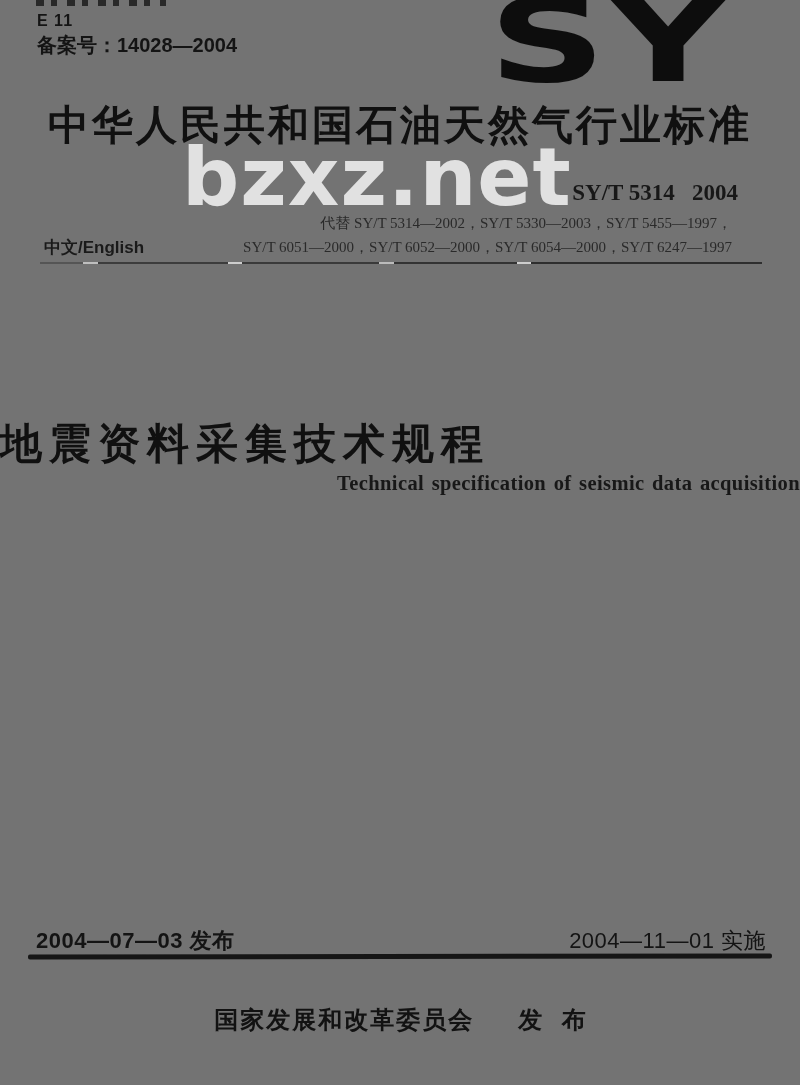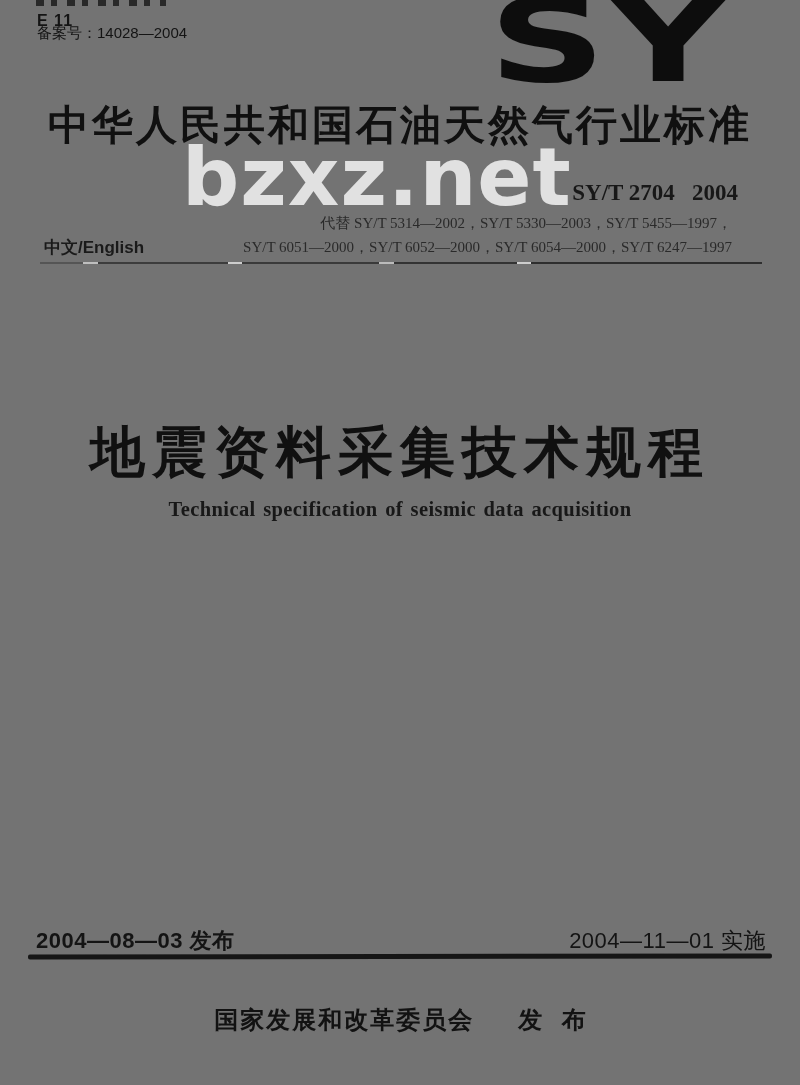--- a/index.html
+++ b/index.html
@@ -8,21 +8,21 @@
     font-family:"Liberation Sans",sans-serif;color:#141414;overflow:hidden;
   }
   .pre{white-space:pre;}
   
   .clip-frag{
     position:absolute;left:36px;top:0;width:130px;height:6px;
     background:repeating-linear-gradient(90deg,#1c1c1c 0 8px,transparent 8px 15px,#1c1c1c 15px 21px,transparent 21px 31px);
     opacity:.85;
   }
   .e11{position:absolute;left:37px;top:12px;font-size:16px;font-weight:bold;letter-spacing:1px;}
-  .record{position:absolute;left:37px;top:24px;font-size:15px;font-weight:normal;}
+  .record{position:absolute;left:37px;top:32px;font-size:20px;font-weight:bold;}
   .sy-logo{
     position:absolute;left:490px;top:-16px;width:240px;text-align:right;
     font-family:"DejaVu Sans",sans-serif;font-size:115px;font-weight:900;line-height:1;
     letter-spacing:2px;color:#0d0d0d;transform:scaleX(1.42);transform-origin:right top;
   }
   .std-title{
     position:absolute;left:0;top:98px;width:100%;margin:0;text-align:center;
     font-size:41px;font-weight:bold;letter-spacing:3px;color:#101010;z-index:2;
   }
   .watermark{
@@ -37,25 +37,25 @@
   .replaces{
     position:absolute;right:68px;top:211px;z-index:2;text-align:right;
     font-family:"Liberation Serif",serif;font-size:15px;line-height:24px;color:#2a2a2a;
   }
   .lang{position:absolute;left:44px;top:236px;font-size:17px;font-weight:bold;color:#1a1a1a;}
   .rule-thin{
     position:absolute;left:40px;top:262px;width:722px;height:2px;
     background:linear-gradient(90deg,#555 0 6%,#bfbfbf 6% 8%,#3c3c3c 8% 26%,#cdcdcd 26% 28%,#3a3a3a 28% 47%,#bbb 47% 49%,#333 49% 66%,#cdcdcd 66% 68%,#2e2e2e 68% 100%);
   }
   .doc-title-zh{
-    position:absolute;left:0;top:416px;width:100%;margin:0;text-align:center;
-    font-size:55px;font-weight:bold;letter-spacing:7px;color:#101010;
+    position:absolute;left:0;top:416px;width:100%;margin:0;
+    font-size:42px;font-weight:bold;letter-spacing:7px;color:#101010;
   }
   .doc-title-en{
-    position:absolute;left:0;top:498px;width:100%;text-align:center;
+    position:absolute;left:0;top:472px;width:100%;text-align:right;
     font-family:"Liberation Serif",serif;font-size:20.5px;font-weight:bold;
     letter-spacing:.4px;word-spacing:2px;color:#181818;
   }
   .date-issue{position:absolute;left:36px;top:926px;font-size:22px;font-weight:bold;letter-spacing:.5px;}
   .date-impl{position:absolute;right:34px;top:926px;font-size:22px;font-weight:normal;letter-spacing:.5px;}
   .rule-thick{
     position:absolute;left:28px;top:954px;width:744px;height:5px;background:#161616;
     border-radius:2px;transform:rotate(-.08deg);
   }
   .publisher{
@@ -73,36 +73,36 @@
   <div class="e11">E 11</div>
 
   <div class="record">备案号：14028—2004</div>
 
   <div class="sy-logo">SY</div>
 
   <h1 class="std-title">中华人民共和国石油天然气行业标准</h1>
 
   <div class="watermark">bzxz.net</div>
 
-  <div class="std-no pre">SY/T 2704   2004</div>
+  <div class="std-no pre">SY/T 5314   2004</div>
 
   <div class="replaces">
     <div>代替 SY/T 5314—2002，SY/T 5330—2003，SY/T 5455—1997，</div>
     <div>SY/T 6051—2000，SY/T 6052—2000，SY/T 6054—2000，SY/T 6247—1997</div>
   </div>
 
   <div class="lang">中文/English</div>
 
   <div class="rule-thin"></div>
 
   <h2 class="doc-title-zh">地震资料采集技术规程</h2>
 
   <div class="doc-title-en">Technical specification of seismic data acquisition</div>
 
-  <div class="date-issue">2004—08—03 发布</div>
+  <div class="date-issue">2004—07—03 发布</div>
 
   <div class="date-impl">2004—11—01 实施</div>
 
   <div class="rule-thick"></div>
 
   <div class="publisher">
     <span>国家发展和改革委员会</span>
     <span class="pre">发  布</span>
   </div>
 

